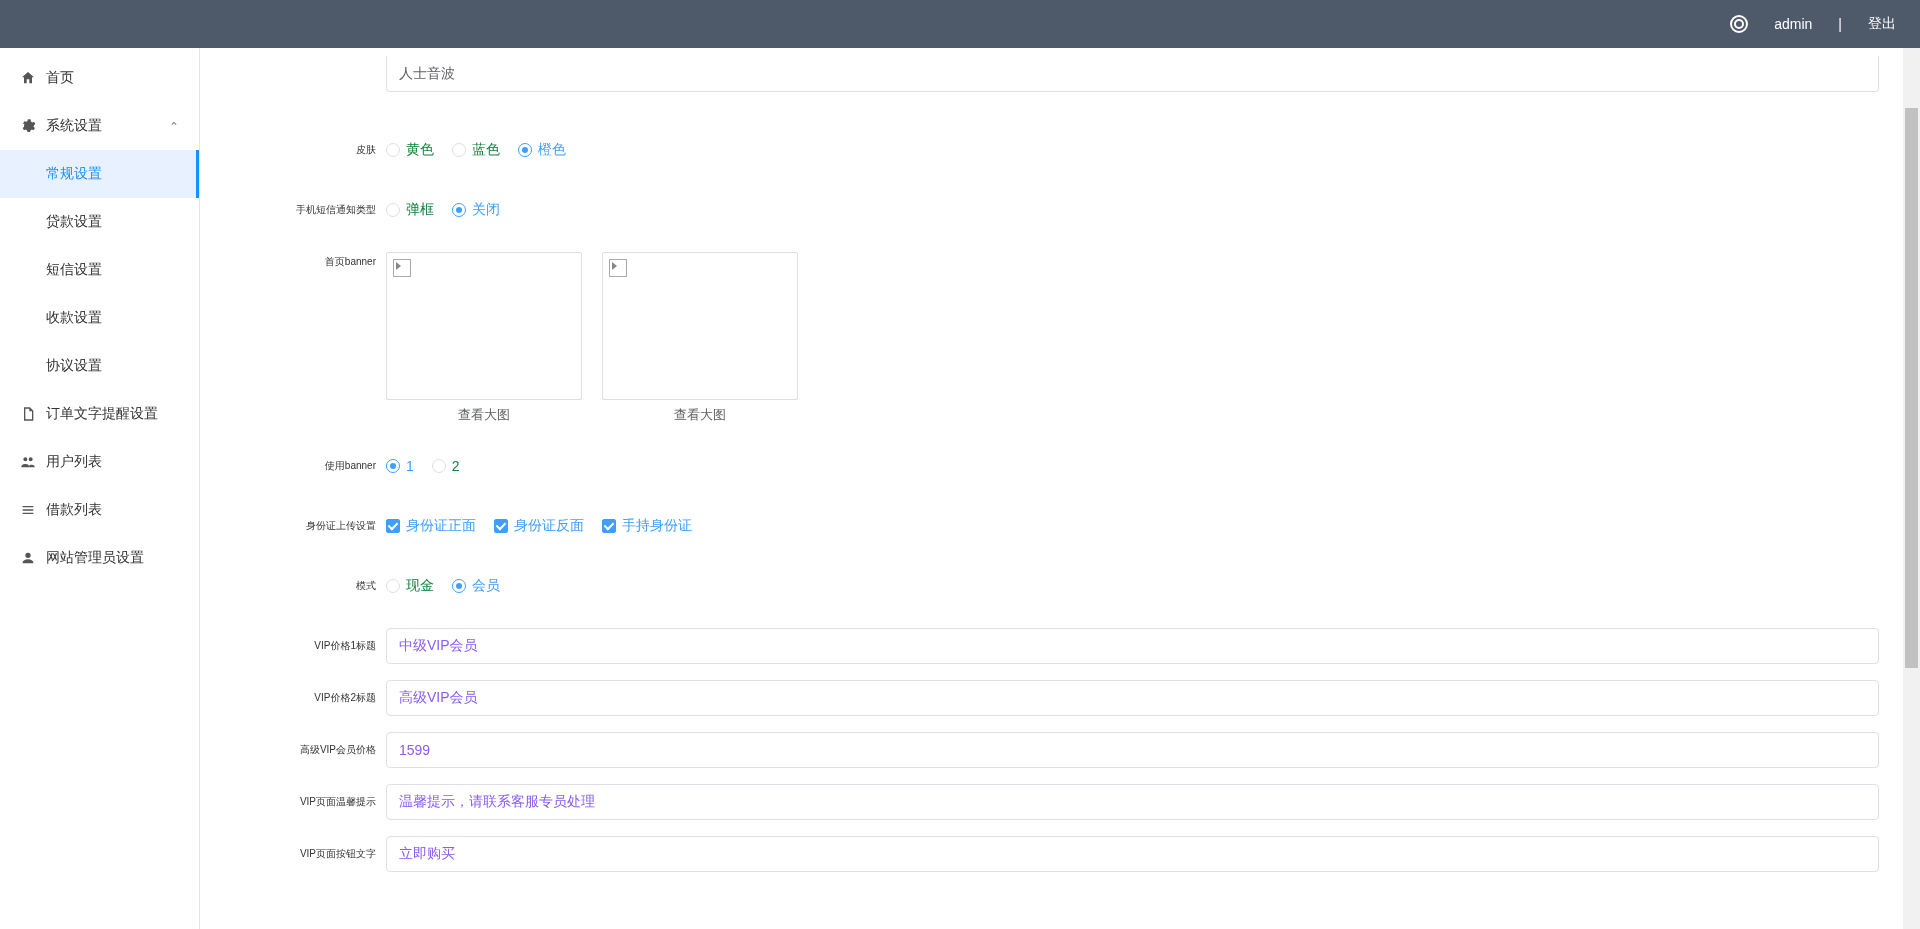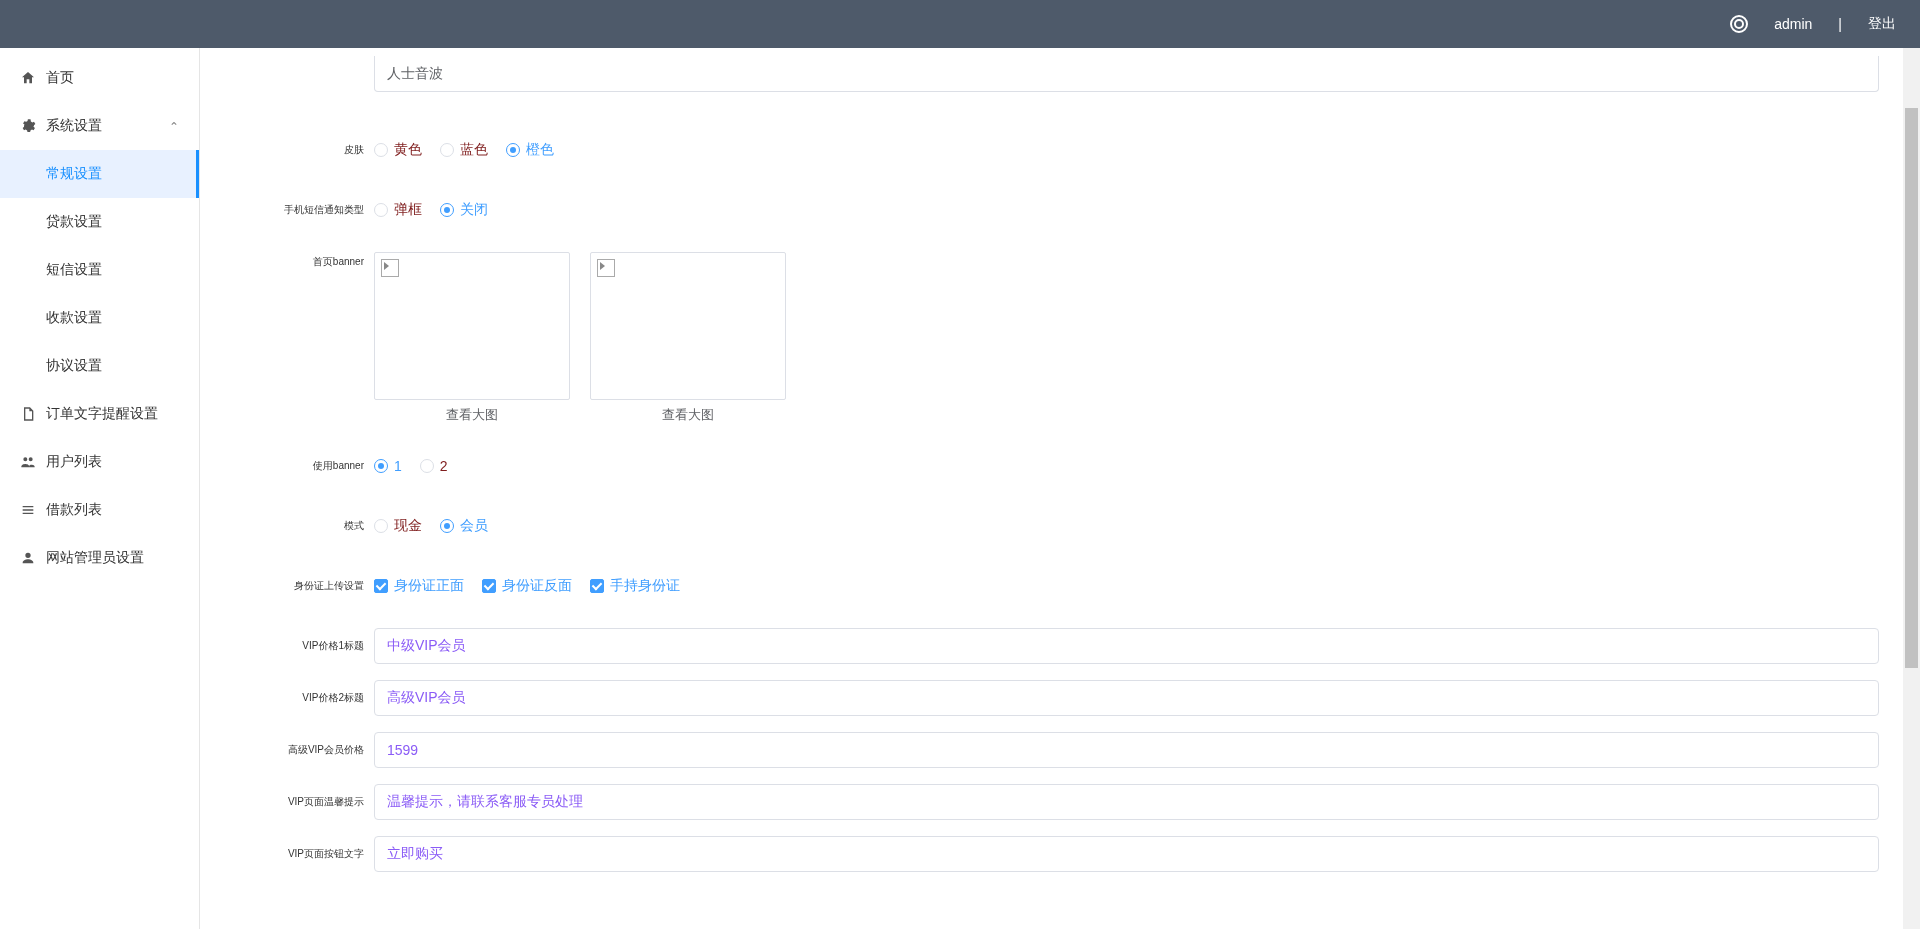--- a/index.html
+++ b/index.html
@@ -7,21 +7,21 @@
   .app { display: flex; flex-direction: column; height: 929px; width: 1920px; overflow: hidden; }
 
   
   .header { height: 48px; background: #4e5a6a; color: #fff; display: flex; align-items: center; justify-content: flex-end; padding: 0 24px; flex-shrink: 0; }
   .header .user { display: flex; align-items: center; gap: 26px; font-size: 14px; }
   .header .avatar { width: 18px; height: 18px; border: 2px solid #fff; border-radius: 50%; display: flex; align-items: center; justify-content: center; }
   .header .avatar::before { content: ""; display: block; width: 6px; height: 6px; border: 2px solid #fff; border-radius: 50%; margin-top: -1px; }
   .header .sep { color: #fff; }
 
   
-  .body { flex: 1; display: flex; min-height: 0; }
+  .body { flex: 1; display: flex; min-height: 0; gap: 12px; }
   .sidebar { width: 200px; flex-shrink: 0; background: #fff; border-right: 1px solid #e5e5e5; padding-top: 6px; }
   .side-item { display: flex; align-items: center; gap: 10px; padding: 0 20px; height: 48px; color: #333; cursor: pointer; font-size: 14px; position: relative; }
   .side-submenu .side-item { padding-left: 46px; }
   .side-item.active { color: #1890ff; background: #e8f1ff; }
   .side-item.active::after { content: ""; position: absolute; right: 0; top: 0; bottom: 0; width: 3px; background: #1890ff; }
   .side-item .icon { width: 16px; height: 16px; display: inline-flex; align-items: center; justify-content: center; color: #555; }
   .side-item .chevron { margin-left: auto; transform: rotate(180deg); font-size: 12px; color: #888; }
 
   
   .main-wrap { flex: 1; background: #f1f2f4; padding: 0; position: relative; overflow: hidden; display: flex; }
@@ -32,21 +32,21 @@
 
   
   .form-row { display: flex; align-items: flex-start; margin-bottom: 24px; }
   .form-row.tight { margin-bottom: 16px; }
   .form-label { width: 150px; min-width: 150px; text-align: right; padding-right: 10px; line-height: 36px; font-size: 10px; color: #333; }
   .form-control { flex: 1; min-height: 36px; display: flex; align-items: center; flex-wrap: wrap; gap: 18px; }
   .input { width: 100%; height: 36px; border: 1px solid #dcdfe6; border-radius: 4px; padding: 0 12px; font-size: 14px; color: #8b5cf6; background: #fff; }
   .cutoff-input { height: 36px; border: 1px solid #dcdfe6; border-top: none; border-radius: 0 0 4px 4px; padding: 0 12px; width: 100%; color: #606266; background: #fff; display: flex; align-items: center; font-size: 14px; overflow: hidden; }
 
   
-  .radio { display: inline-flex; align-items: center; gap: 6px; cursor: pointer; font-size: 14px; color: #7f1d1d; }
+  .radio { display: inline-flex; align-items: center; gap: 6px; cursor: pointer; font-size: 14px; color: #15803d; }
   .radio .dot { width: 14px; height: 14px; border: 1px solid #dcdfe6; border-radius: 50%; display: inline-flex; align-items: center; justify-content: center; background: #fff; }
   .radio.checked .dot { border-color: #409eff; }
   .radio.checked .dot::after { content: ""; width: 6px; height: 6px; background: #409eff; border-radius: 50%; }
   .radio.checked { color: #409eff; }
 
   
   .checkbox { display: inline-flex; align-items: center; gap: 6px; cursor: pointer; font-size: 14px; color: #606266; }
   .checkbox .box { width: 14px; height: 14px; border: 1px solid #dcdfe6; border-radius: 2px; display: inline-flex; align-items: center; justify-content: center; background: #fff; }
   .checkbox.checked .box { background: #409eff; border-color: #409eff; }
   .checkbox.checked .box::after { content: ""; width: 4px; height: 7px; border: solid #fff; border-width: 0 2px 2px 0; transform: rotate(45deg) translate(-1px,-1px); }
@@ -231,51 +231,51 @@
                   <span>1</span>
                 </label>
               <label class="radio">
                   <span class="dot"></span>
                   <span>2</span>
                 </label>
             </div>
           </div>
 
           <div class="form-row">
-            <div class="form-label">模式</div>
-            <div class="form-control">
-              <label class="radio">
-                  <span class="dot"></span>
-                  <span>现金</span>
-                </label>
-              <label class="radio checked">
-                  <span class="dot"></span>
-                  <span>会员</span>
-                </label>
-            </div>
-          </div>
-
-          <div class="form-row">
             <div class="form-label">身份证上传设置</div>
             <div class="form-control">
               <label class="checkbox checked">
                   <span class="box"></span>
                   <span>身份证正面</span>
                 </label>
               <label class="checkbox checked">
                   <span class="box"></span>
                   <span>身份证反面</span>
                 </label>
               <label class="checkbox checked">
                   <span class="box"></span>
                   <span>手持身份证</span>
                 </label>
             </div>
           </div>
 
+          <div class="form-row">
+            <div class="form-label">模式</div>
+            <div class="form-control">
+              <label class="radio">
+                  <span class="dot"></span>
+                  <span>现金</span>
+                </label>
+              <label class="radio checked">
+                  <span class="dot"></span>
+                  <span>会员</span>
+                </label>
+            </div>
+          </div>
+
           <div class="form-row tight">
             <div class="form-label">VIP价格1标题</div>
             <div class="form-control">
               <input class="input" value="中级VIP会员" style="">
             </div>
           </div>
 
           <div class="form-row tight">
             <div class="form-label">VIP价格2标题</div>
             <div class="form-control">

